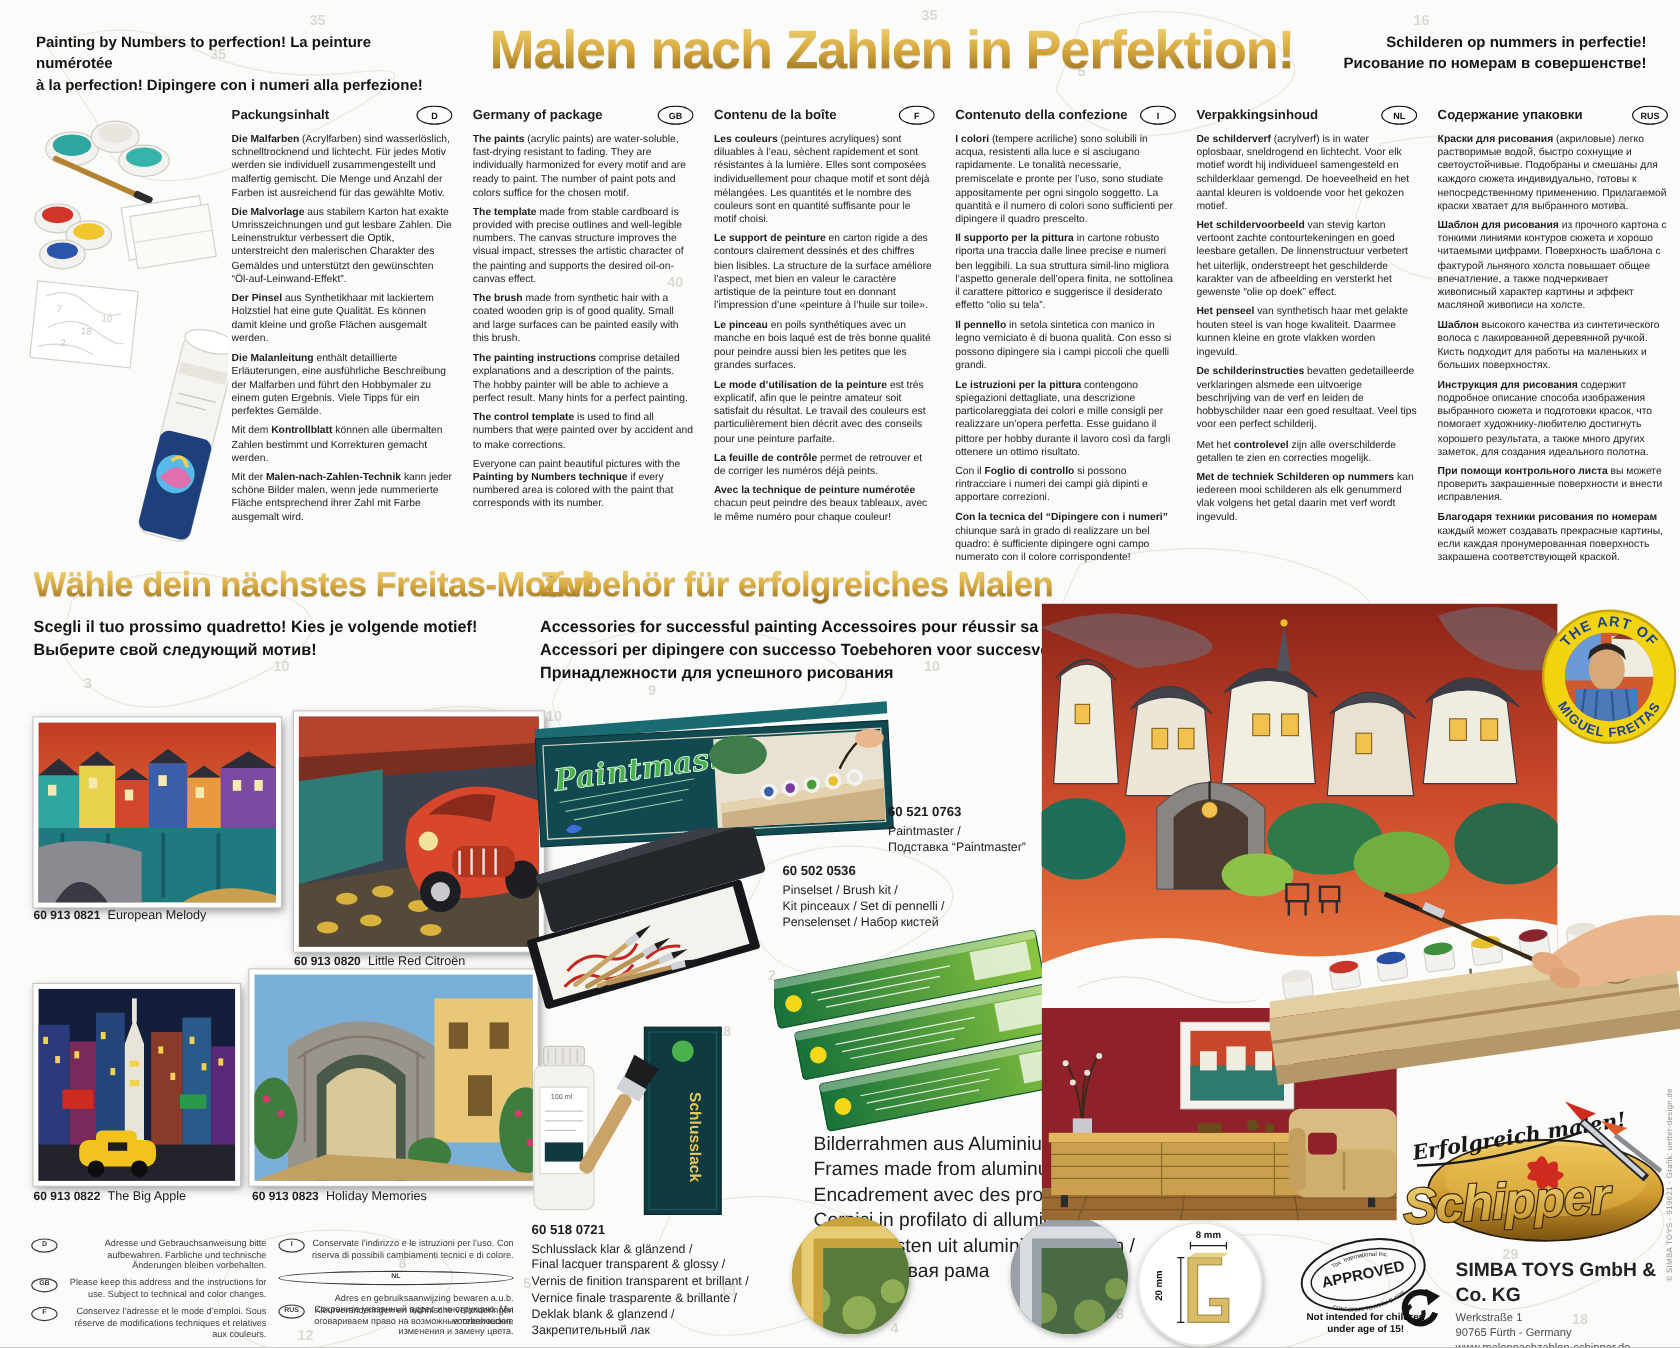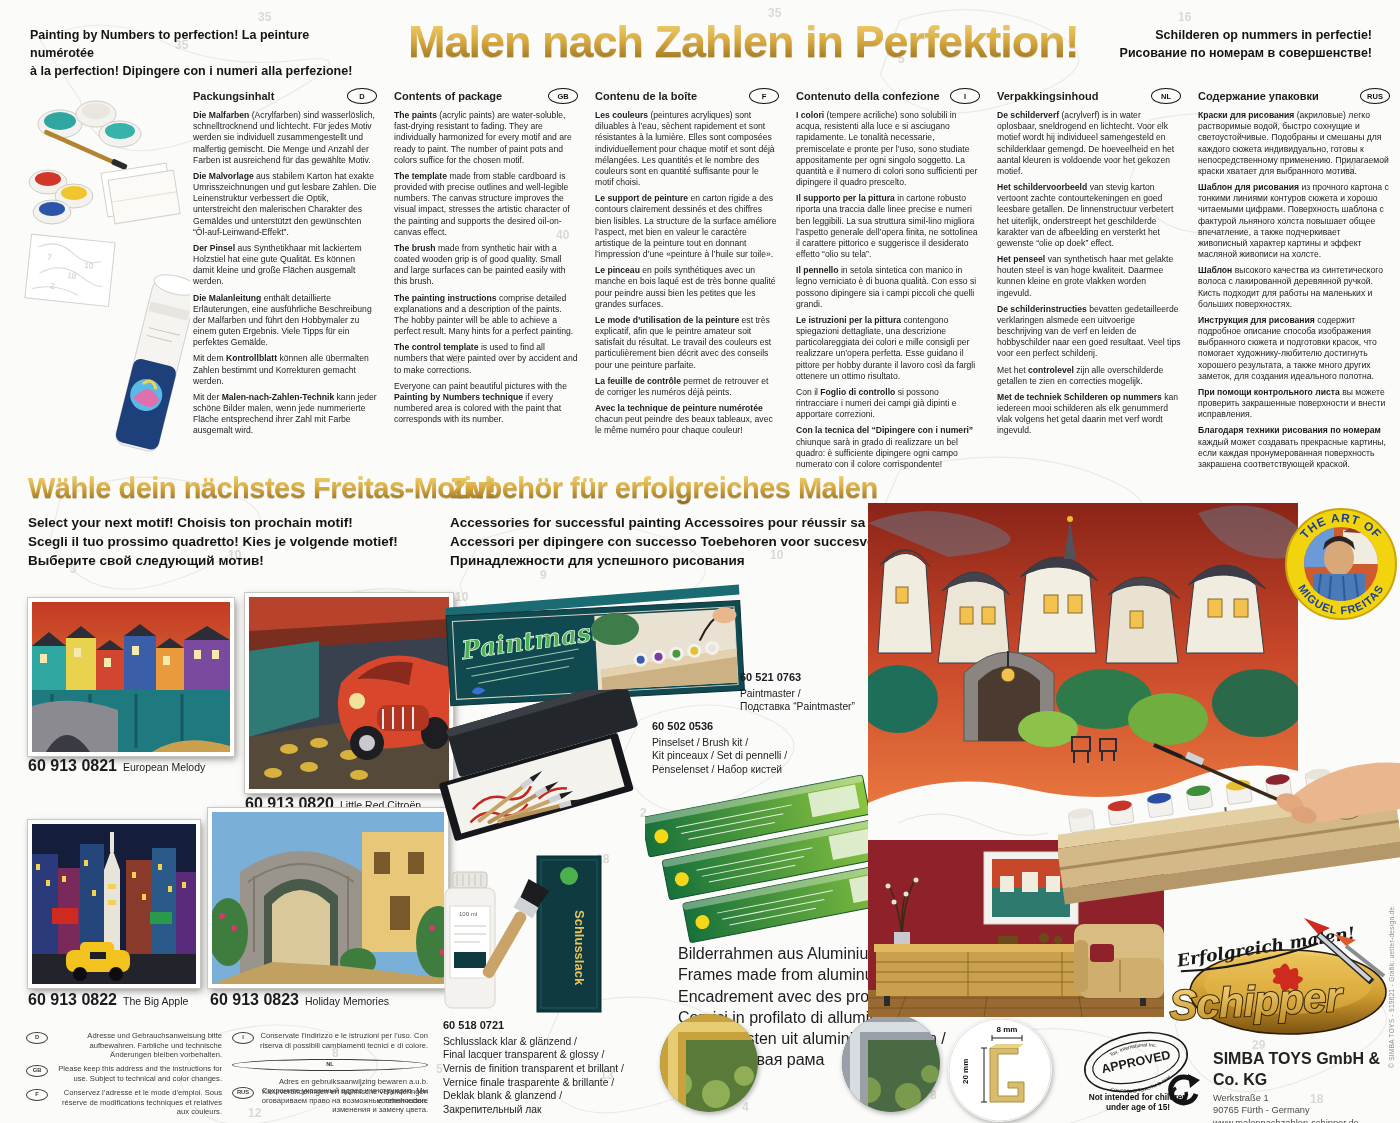--- a/index.html
+++ b/index.html
@@ -18,21 +18,21 @@
   .txt-col{position:absolute;top:88px;width:184px;height:400px;overflow:hidden;}
   .col-head{display:flex;justify-content:space-between;align-items:center;margin:0 0 6px 0;}
   .col-head .h{font-size:11px;font-weight:bold;}
   .lang-badge{border:1.3px solid #111;border-radius:50%;min-width:20px;height:14px;padding:0 4px;
       display:inline-flex;align-items:center;justify-content:center;font-size:7.5px;font-weight:bold;color:#111;flex:0 0 auto;}
   .txt-col p{margin:0 0 5px 0;font-size:8.6px;line-height:1.3;color:#1c1c1e;text-align:left;}
   
   .motif{position:absolute;border:4px solid #fff;box-shadow:0 0 0 1px #c9c6c0,2px 3px 7px rgba(40,40,40,.5);background:#ddd;}
   .motif svg{display:block;}
   .motif-label{position:absolute;font-size:10.5px;color:#1c1c1e;white-space:nowrap;}
-  .motif-label b{font-size:16px;margin-right:6px;margin-top:40px;}
+  .motif-label b{font-size:10px;margin-right:6px;margin-top:40px;}
   
   .acc-label{position:absolute;font-size:10.3px;line-height:1.33;color:#1c1c1e;}
   .acc-label b{display:block;font-size:11px;margin-bottom:2px;}
   .frames-text{position:absolute;font-size:16px;line-height:1.33;color:#1c1c1e;}
   
   .note{position:absolute;display:flex;gap:6px;width:196px;font-size:7.6px;line-height:1.28;color:#3a3a3a;text-align:right;}
   .note .lang-badge{min-width:14px;height:10px;font-size:5.8px;padding:0 3px;margin-top:1px;border-width:1px;color:#3a3a3a;border-color:#3a3a3a;}
   .addr{position:absolute;font-size:9.3px;line-height:1.34;color:#4c4c4c;}
   .addr b{display:block;font-size:16px;color:#222;margin-bottom:1px;}
   .warning{position:absolute;font-size:8.3px;font-weight:bold;color:#111;text-align:center;line-height:1.25;}
@@ -167,21 +167,21 @@
       </div>
       <p><b>Die Malfarben</b> (Acrylfarben) sind wasserlöslich, schnelltrocknend und lichtecht. Für jedes Motiv werden sie individuell zusammengestellt und malfertig gemischt. Die Menge und Anzahl der Farben ist ausreichend für das gewählte Motiv.</p>
       <p><b>Die Malvorlage</b> aus stabilem Karton hat exakte Umrisszeichnungen und gut lesbare Zahlen. Die Leinenstruktur verbessert die Optik, unterstreicht den malerischen Charakter des Gemäldes und unterstützt den gewünschten “Öl-auf-Leinwand-Effekt”.</p>
       <p><b>Der Pinsel</b> aus Synthetikhaar mit lackiertem Holzstiel hat eine gute Qualität. Es können damit kleine und große Flächen ausgemalt werden.</p>
       <p><b>Die Malanleitung</b> enthält detaillierte Erläuterungen, eine ausführliche Beschreibung der Malfarben und führt den Hobbymaler zu einem guten Ergebnis. Viele Tipps für ein perfektes Gemälde.</p>
       <p>Mit dem <b>Kontrollblatt</b> können alle übermalten Zahlen bestimmt und Korrekturen gemacht werden.</p>
       <p>Mit der <b>Malen-nach-Zahlen-Technik</b> kann jeder schöne Bilder malen, wenn jede nummerierte Fläche entsprechend ihrer Zahl mit Farbe ausgemalt wird.</p>
     </div>
   <div class="txt-col" style="left:394px;">
       <div class="col-head">
-        <span class="h">Contents of package</span>
+        <span class="h">Germany of package</span>
         <span class="lang-badge">GB</span>
       </div>
       <p><b>The paints</b> (acrylic paints) are water-soluble, fast-drying resistant to fading. They are individually harmonized for every motif and are ready to paint. The number of paint pots and colors suffice for the chosen motif.</p>
       <p><b>The template</b> made from stable cardboard is provided with precise outlines and well-legible numbers. The canvas structure improves the visual impact, stresses the artistic character of the painting and supports the desired oil-on-canvas effect.</p>
       <p><b>The brush</b> made from synthetic hair with a coated wooden grip is of good quality. Small and large surfaces can be painted easily with this brush.</p>
       <p><b>The painting instructions</b> comprise detailed explanations and a description of the paints. The hobby painter will be able to achieve a perfect result. Many hints for a perfect painting.</p>
       <p><b>The control template</b> is used to find all numbers that were painted over by accident and to make corrections.</p>
       <p>Everyone can paint beautiful pictures with the <b>Painting by Numbers technique</b> if every numbered area is colored with the paint that corresponds with its number.</p>
     </div>
   <div class="txt-col" style="left:595px;">
@@ -228,21 +228,20 @@
       <p><b>Краски для рисования</b> (акриловые) легко растворимые водой, быстро сохнущие и светоустойчивые. Подобраны и смешаны для каждого сюжета индивидуально, готовы к непосредственному применению. Прилагаемой краски хватает для выбранного мотива.</p>
       <p><b>Шаблон для рисования</b> из прочного картона с тонкими линиями контуров сюжета и хорошо читаемыми цифрами. Поверхность шаблона с фактурой льняного холста повышает общее впечатление, а также подчеркивает живописный характер картины и эффект масляной живописи на холсте.</p>
       <p><b>Шаблон</b> высокого качества из синтетического волоса с лакированной деревянной ручкой. Кисть подходит для работы на маленьких и больших поверхностях.</p>
       <p><b>Инструкция для рисования</b> содержит подробное описание способа изображения выбранного сюжета и подготовки красок, что помогает художнику-любителю достигнуть хорошего результата, а также много других заметок, для создания идеального полотна.</p>
       <p><b>При помощи контрольного листа</b> вы можете проверить закрашенные поверхности и внести исправления.</p>
       <p><b>Благодаря техники рисования по номерам</b> каждый может создавать прекрасные картины, если каждая пронумерованная поверхность закрашена соответствующей краской.</p>
     </div>
 
   <div class="abs gold sec-title" style="left:28px;top:472px;">Wähle dein nächstes Freitas-Motiv!</div>
   <div class="abs sub-lines" style="left:28px;top:513px;">
-    <div>Select your next motif!   Choisis ton prochain motif!</div>
     <div>Scegli il tuo prossimo quadretto!   Kies je volgende motief!</div>
     <div>Выберите свой следующий мотив!</div>
   </div>
   <div class="abs gold sec-title" style="left:450px;top:472px;">Zubehör für erfolgreiches Malen</div>
   <div class="abs sub-lines" style="left:450px;top:513px;">
     <div>Accessories for successful painting   Accessoires pour réussir sa peinture</div>
     <div>Accessori per dipingere con successo   Toebehoren voor succesvol schilderen</div>
     <div>Принадлежности для успешного рисования</div>
   </div>
 

